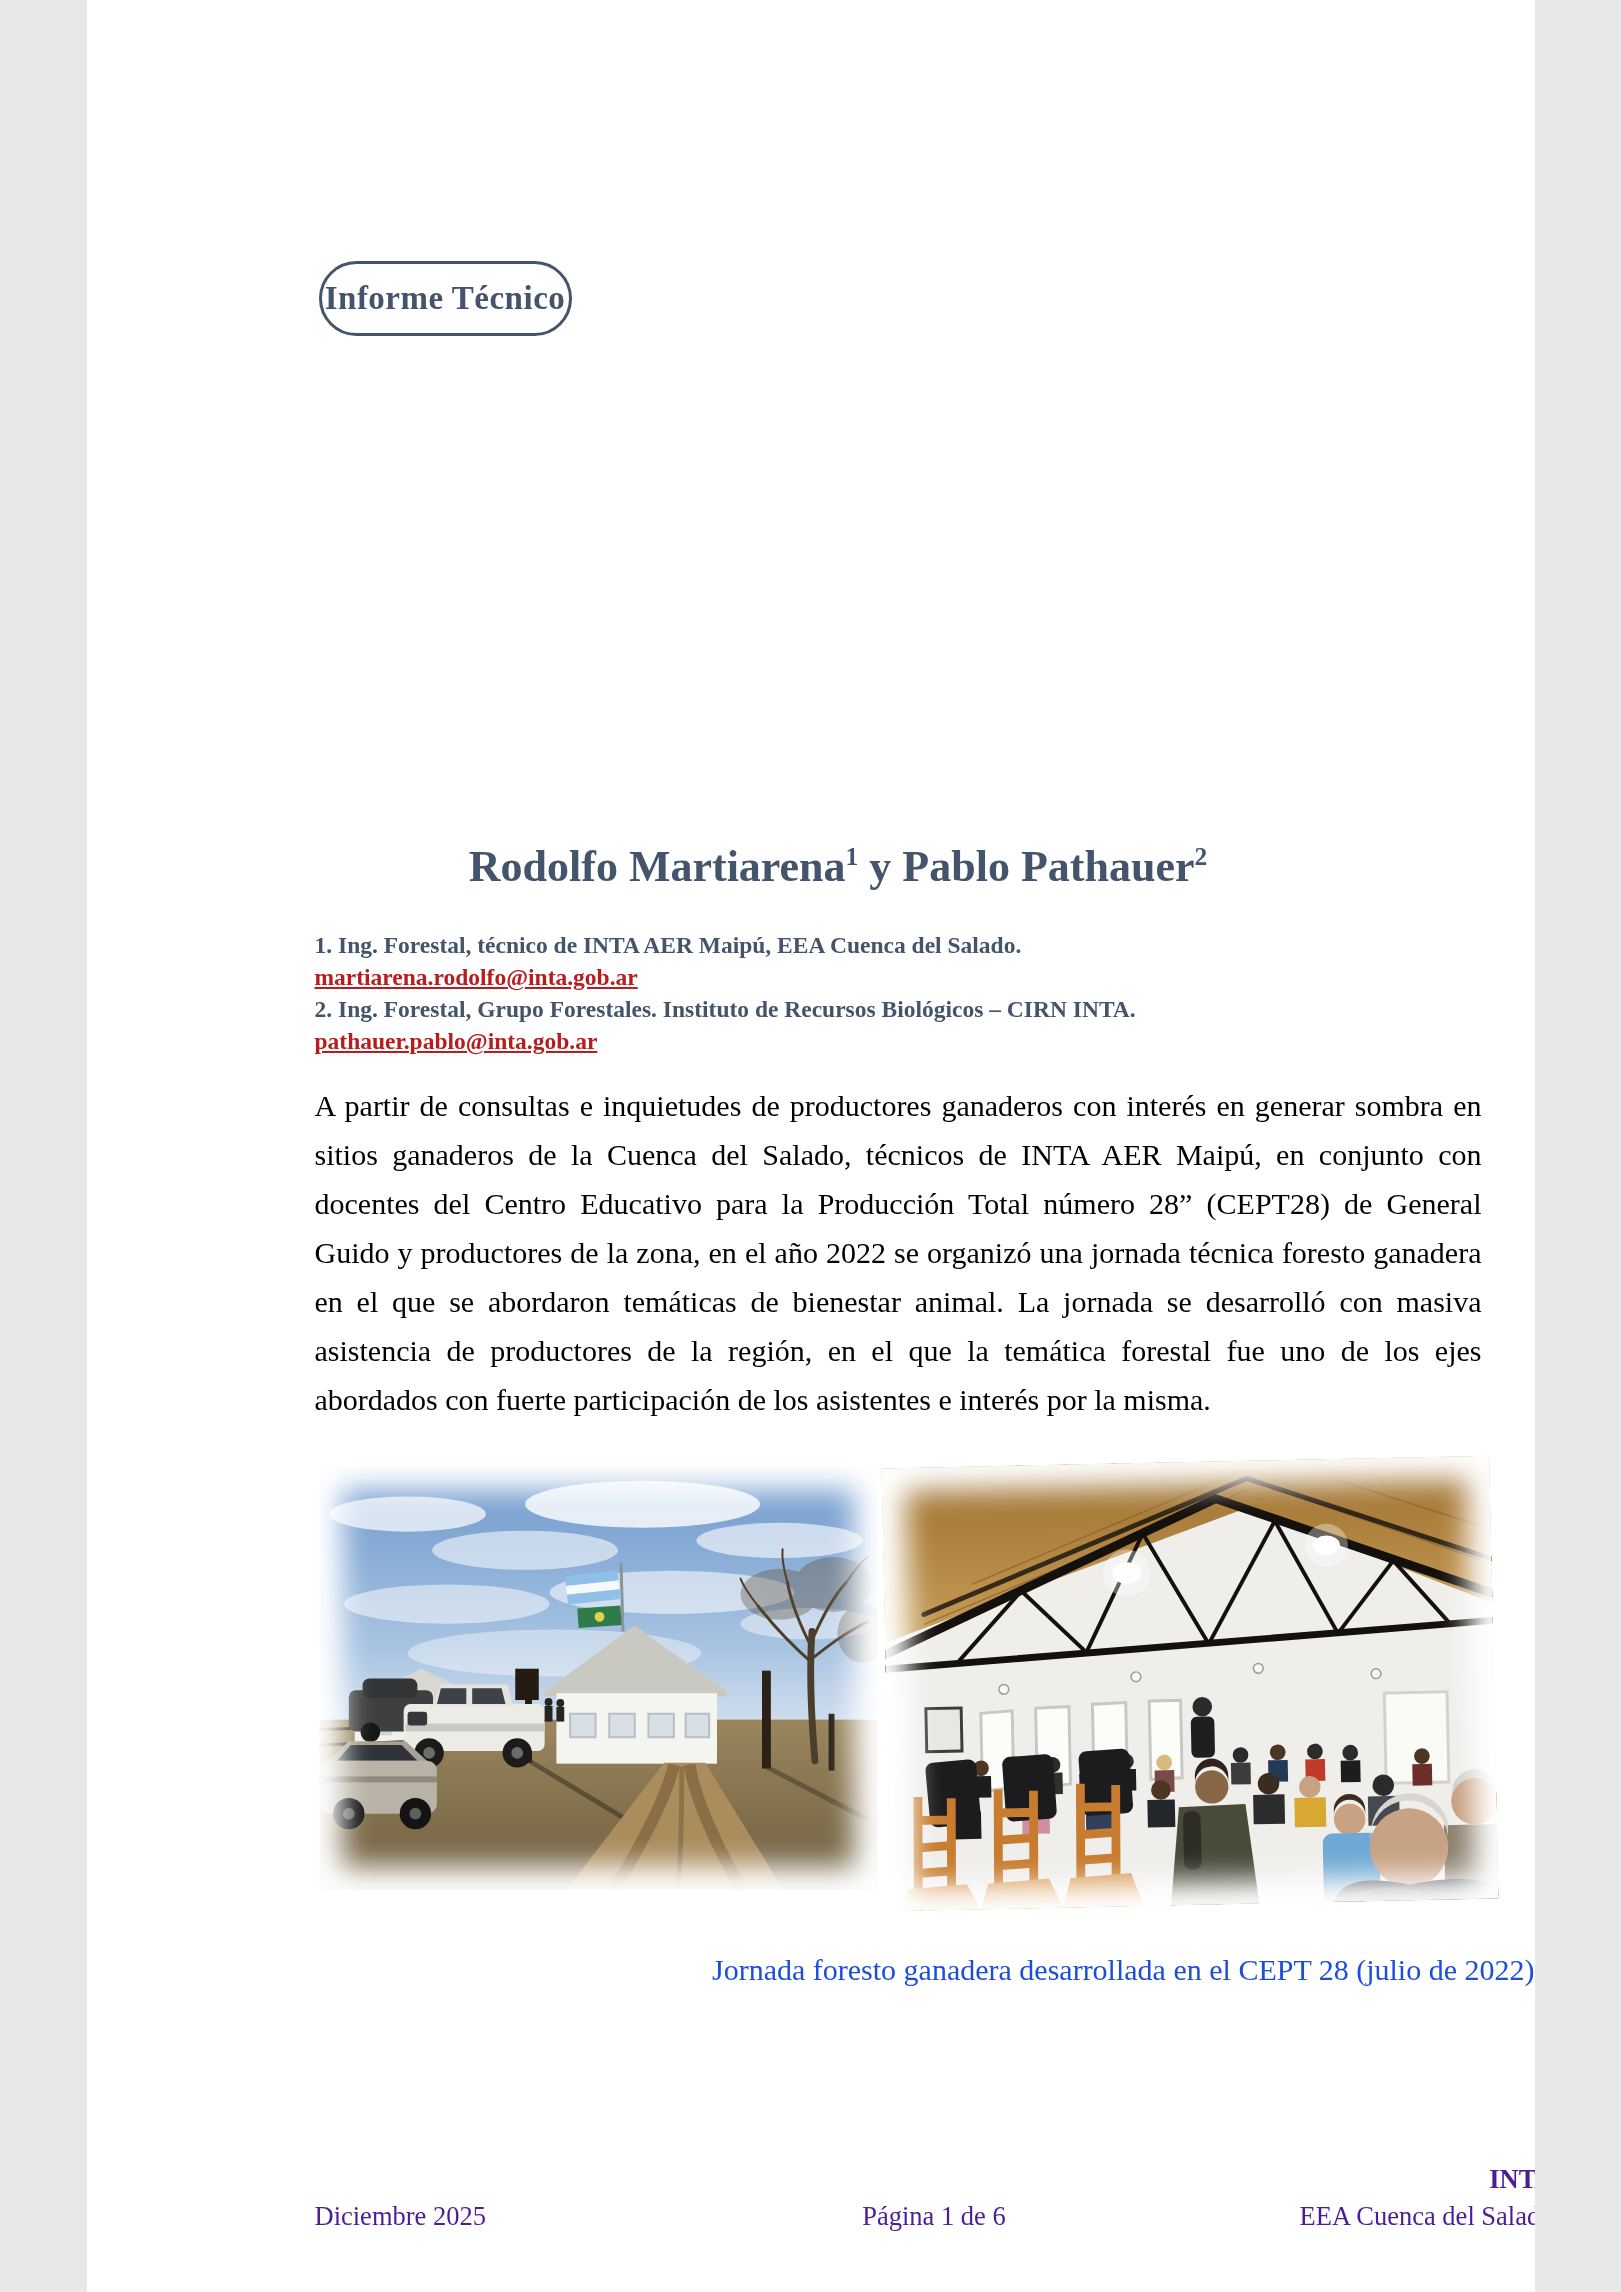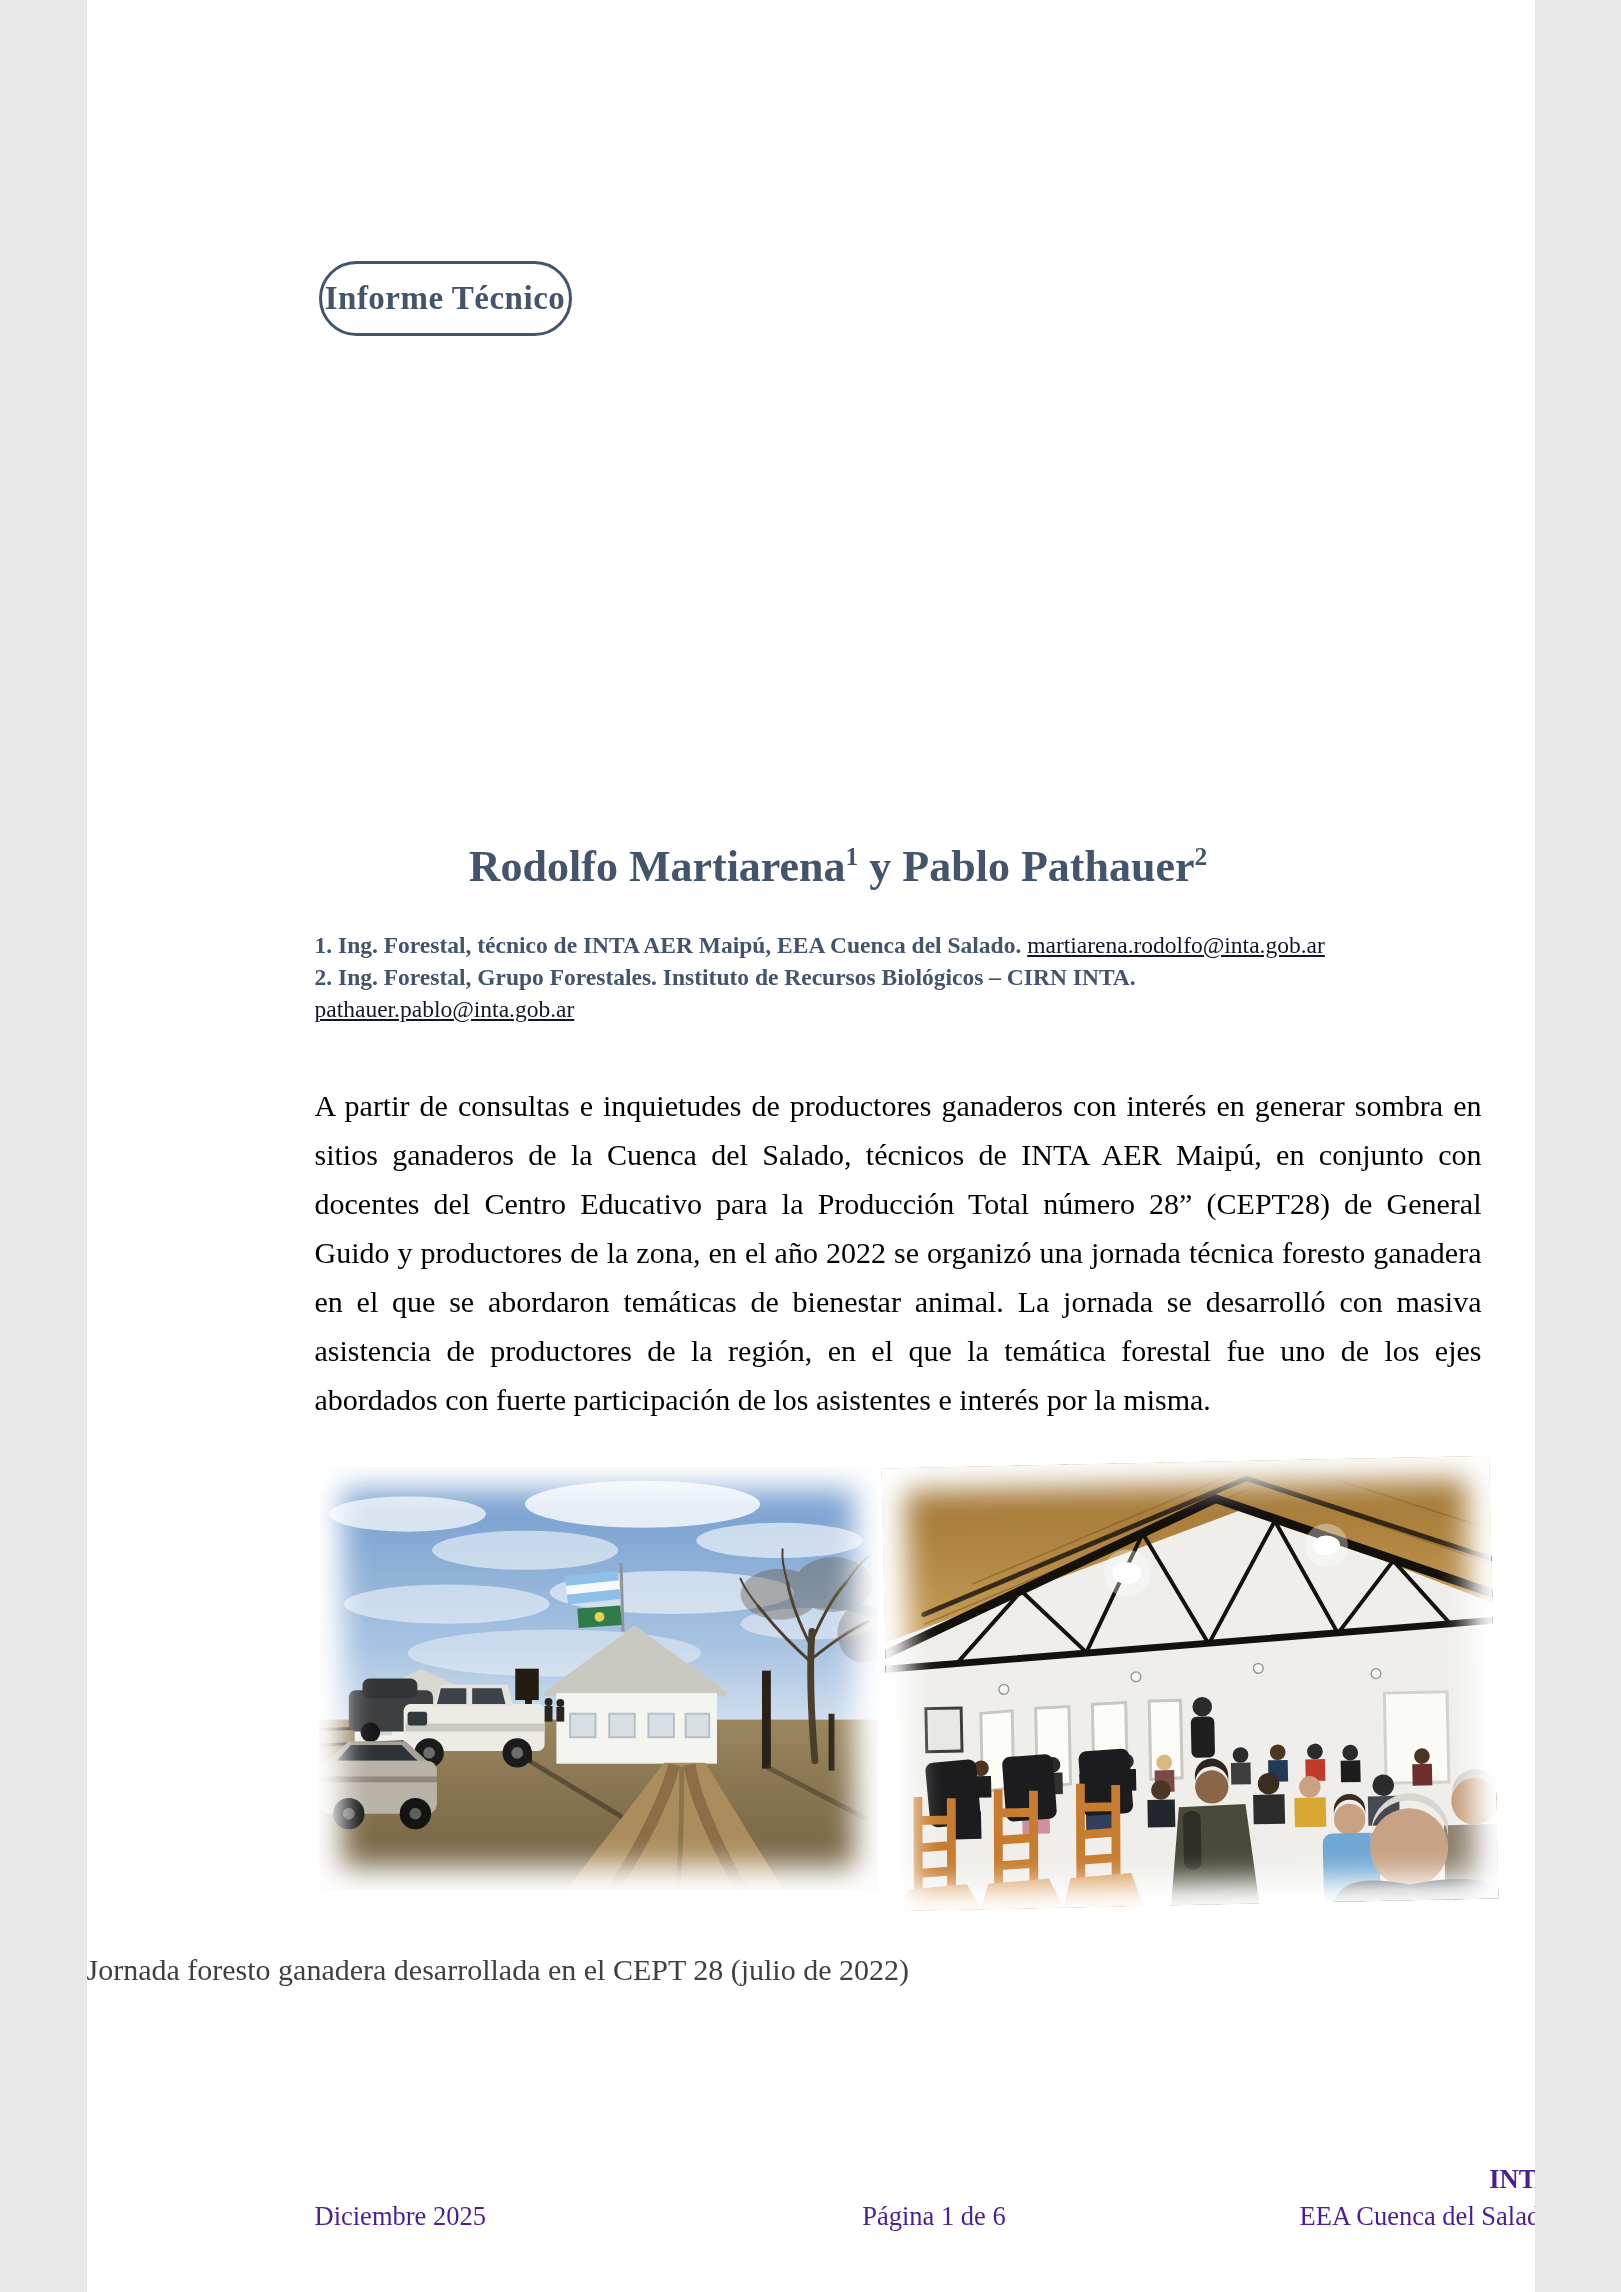--- a/index.html
+++ b/index.html
@@ -32,42 +32,42 @@
   .authors{
     position:absolute;left:18px;right:0;top:841px;
     text-align:center;color:#44546A;font-weight:bold;font-size:44px;padding-left:37px;
   }
   .authors sup{font-size:25.5px;vertical-align:super;line-height:0;}
   
   .footnotes{
     position:absolute;left:228px;right:196px;top:929px;
     color:#44546A;font-weight:bold;font-size:23.5px;line-height:32px;
   }
-  .footnotes a{color:#0f172a;text-decoration:underline;font-weight:normal;}
+  .footnotes a{color:#b91c1c;text-decoration:underline;font-weight:bold;}
   
   .body-par{
     position:absolute;left:228px;top:1051px;width:1167px;
     font-size:30px;line-height:49px;text-align:justify;
     color:#000;
   }
   
   .photos{position:absolute;left:0;top:0;width:1621px;height:2293px;pointer-events:none;}
   .photo{position:absolute;overflow:hidden;background:#fff;}
   .photo svg{display:block;}
   .photo::after{
     content:"";position:absolute;inset:0;
     box-shadow:inset 0 0 29px 23.5px #ffffff;
     pointer-events:none;
   }
   .photo-left{left:232px;top:1467px;width:559px;height:423px;}
   .photo-right{left:799px;top:1462px;width:608px;height:443px;transform:rotate(-1.2deg);}
   
   .caption{
     position:absolute;left:0;right:0;top:1953px;
-    text-align:left;font-size:30px;color:#404040;
+    text-align:right;font-size:30px;color:#1d4ed8;
   }
   
   .footer{
     position:absolute;left:228px;top:2164px;width:1239px;
     font-size:26.5px;color:#4c1d95;
   }
   .footer .org-line{text-align:right;font-weight:bold;}
   .footer .row{
     display:flex;justify-content:space-between;align-items:baseline;margin-top:5.9px;
   }

